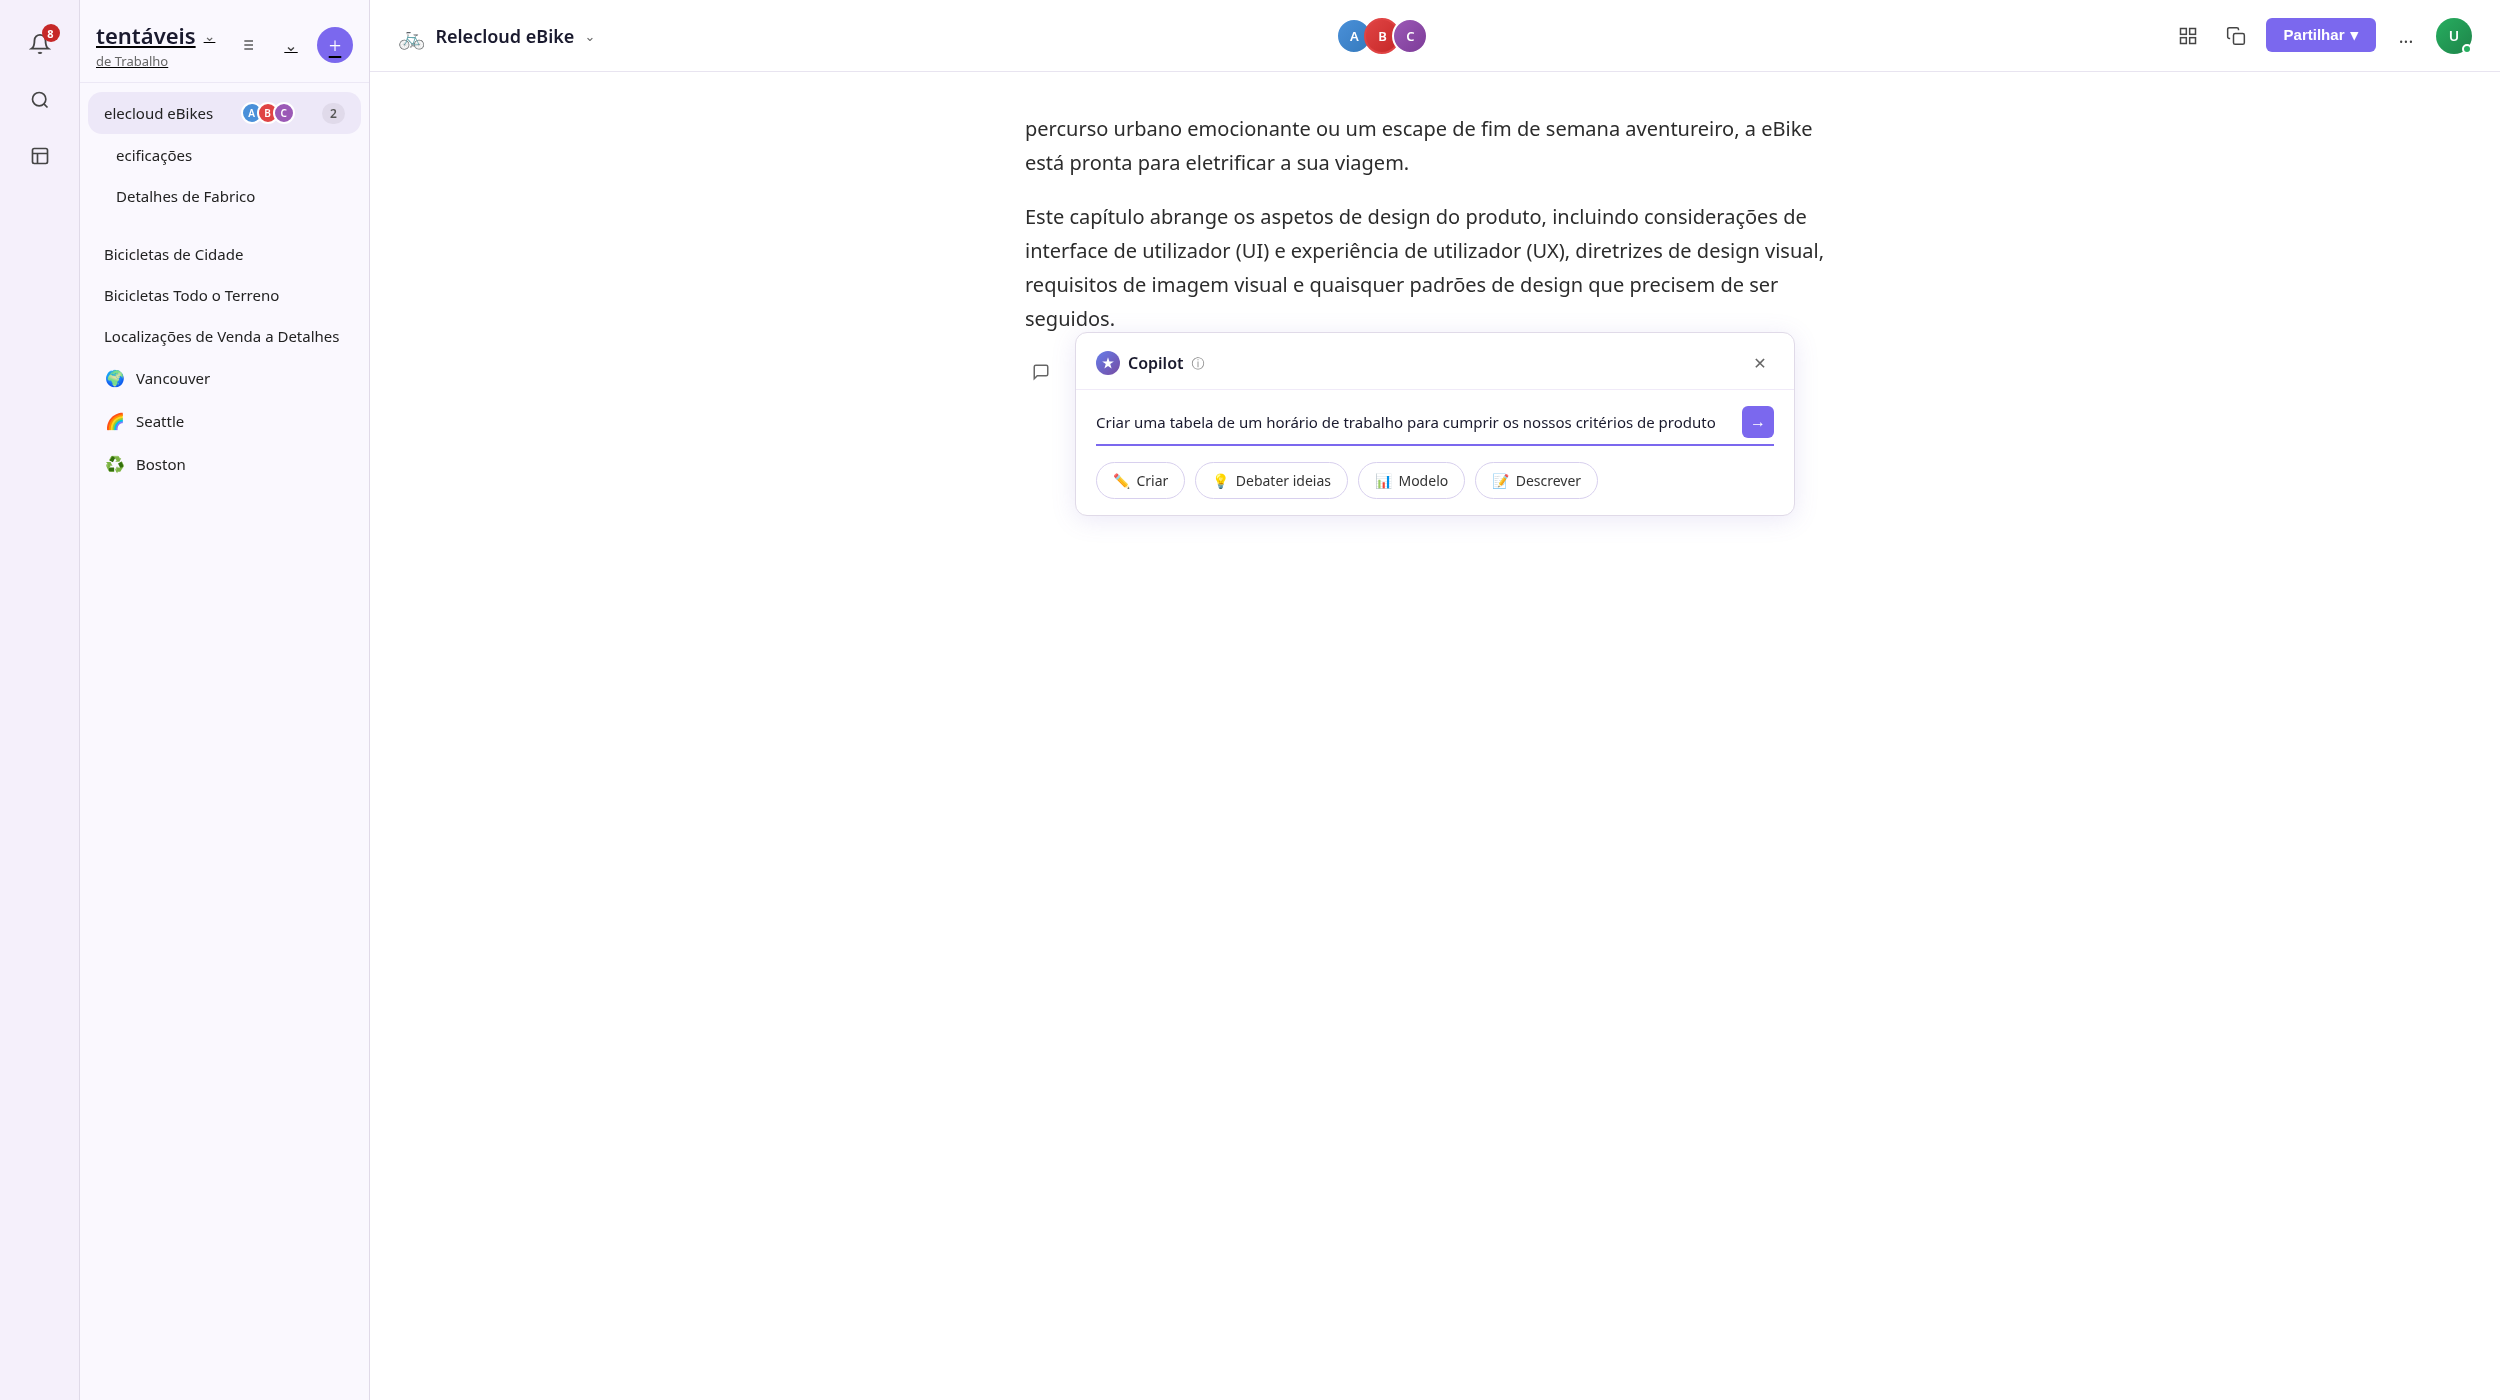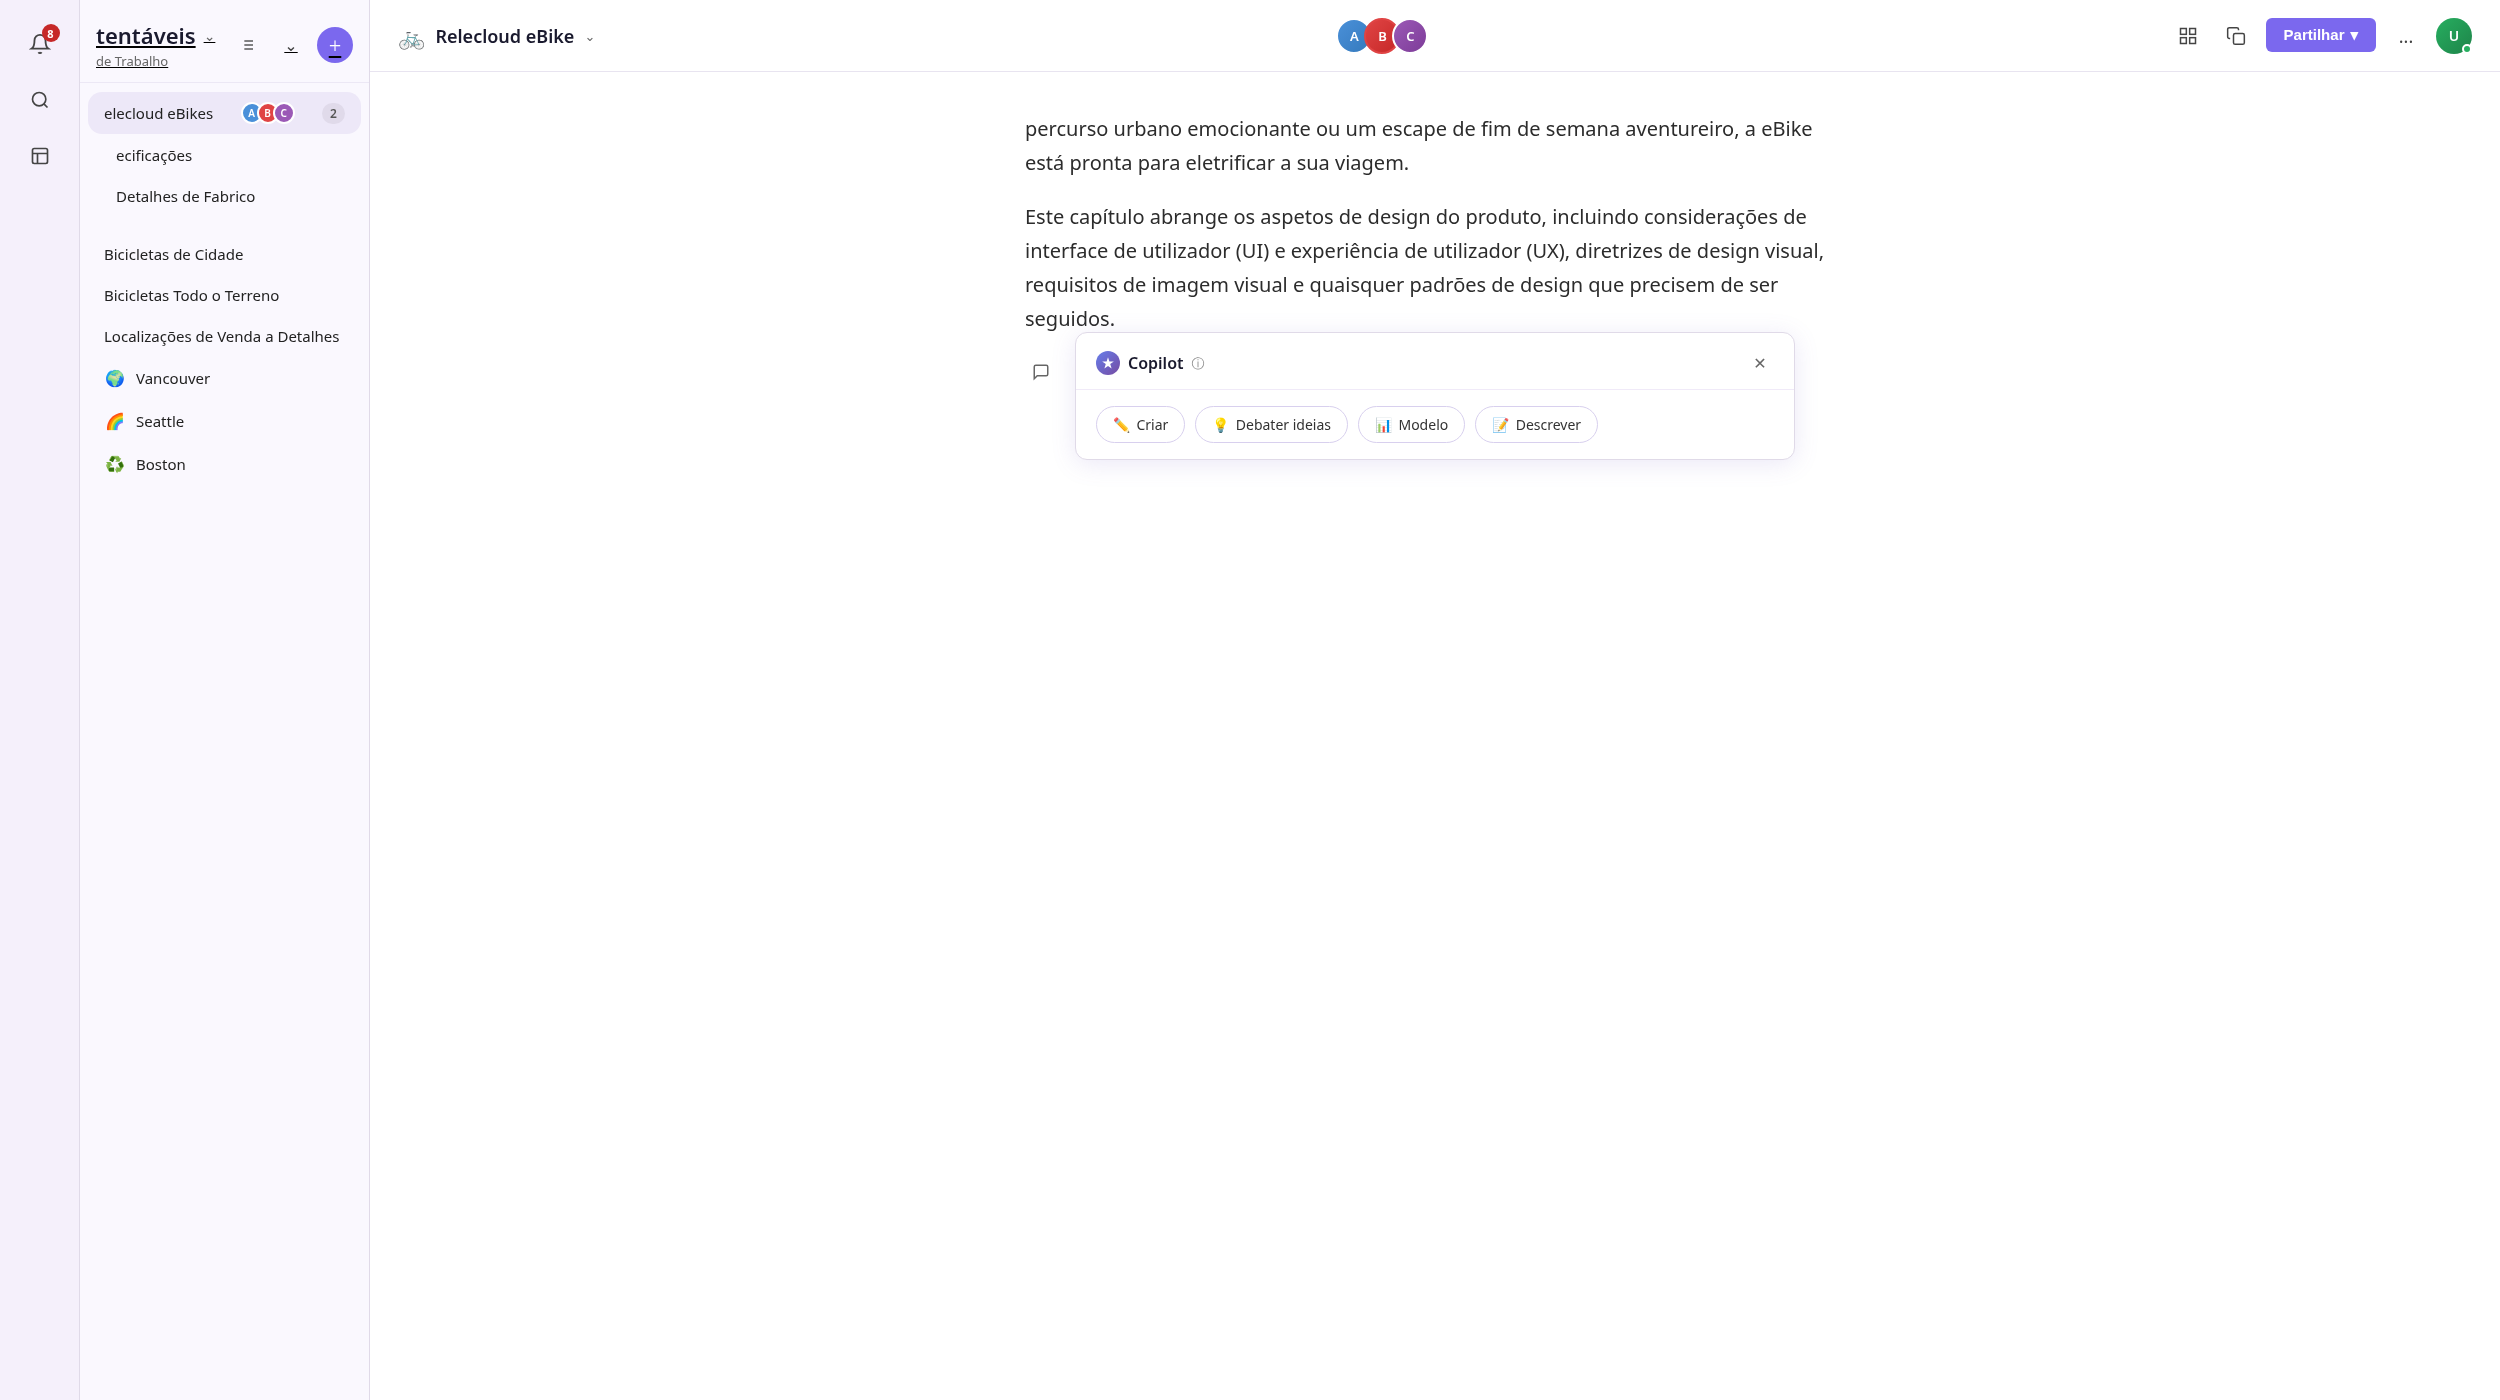--- a/index.html
+++ b/index.html
@@ -671,20 +671,26 @@
                 <path d="M12 2l2.4 7.4H22l-6.2 4.5 2.4 7.4L12 17l-6.2 4.3 2.4-7.4L2 9.4h7.6z"></path>
               </svg>
             </div>
             <span class="copilot-title">Copilot</span>
             <span class="copilot-info">ⓘ</span>
           </div>
           <div class="copilot-close">✕</div>
         </div>
 
         <div class="copilot-input-area">
+          <div class="copilot-input-row">
+            <input class="copilot-input" type="text" value="Criar uma tabela de um horário de trabalho para cumprir os nossos critérios de produto" style="">
+            <button class="copilot-send-btn">
+              <span>→</span>
+            </button>
+          </div>
 
           <div class="copilot-chips">
             <div class="copilot-chip">
               <span class="chip-icon">✏️</span>
               <span>Criar</span>
             </div>
             <div class="copilot-chip">
               <span class="chip-icon">💡</span>
               <span>Debater ideias</span>
             </div>

